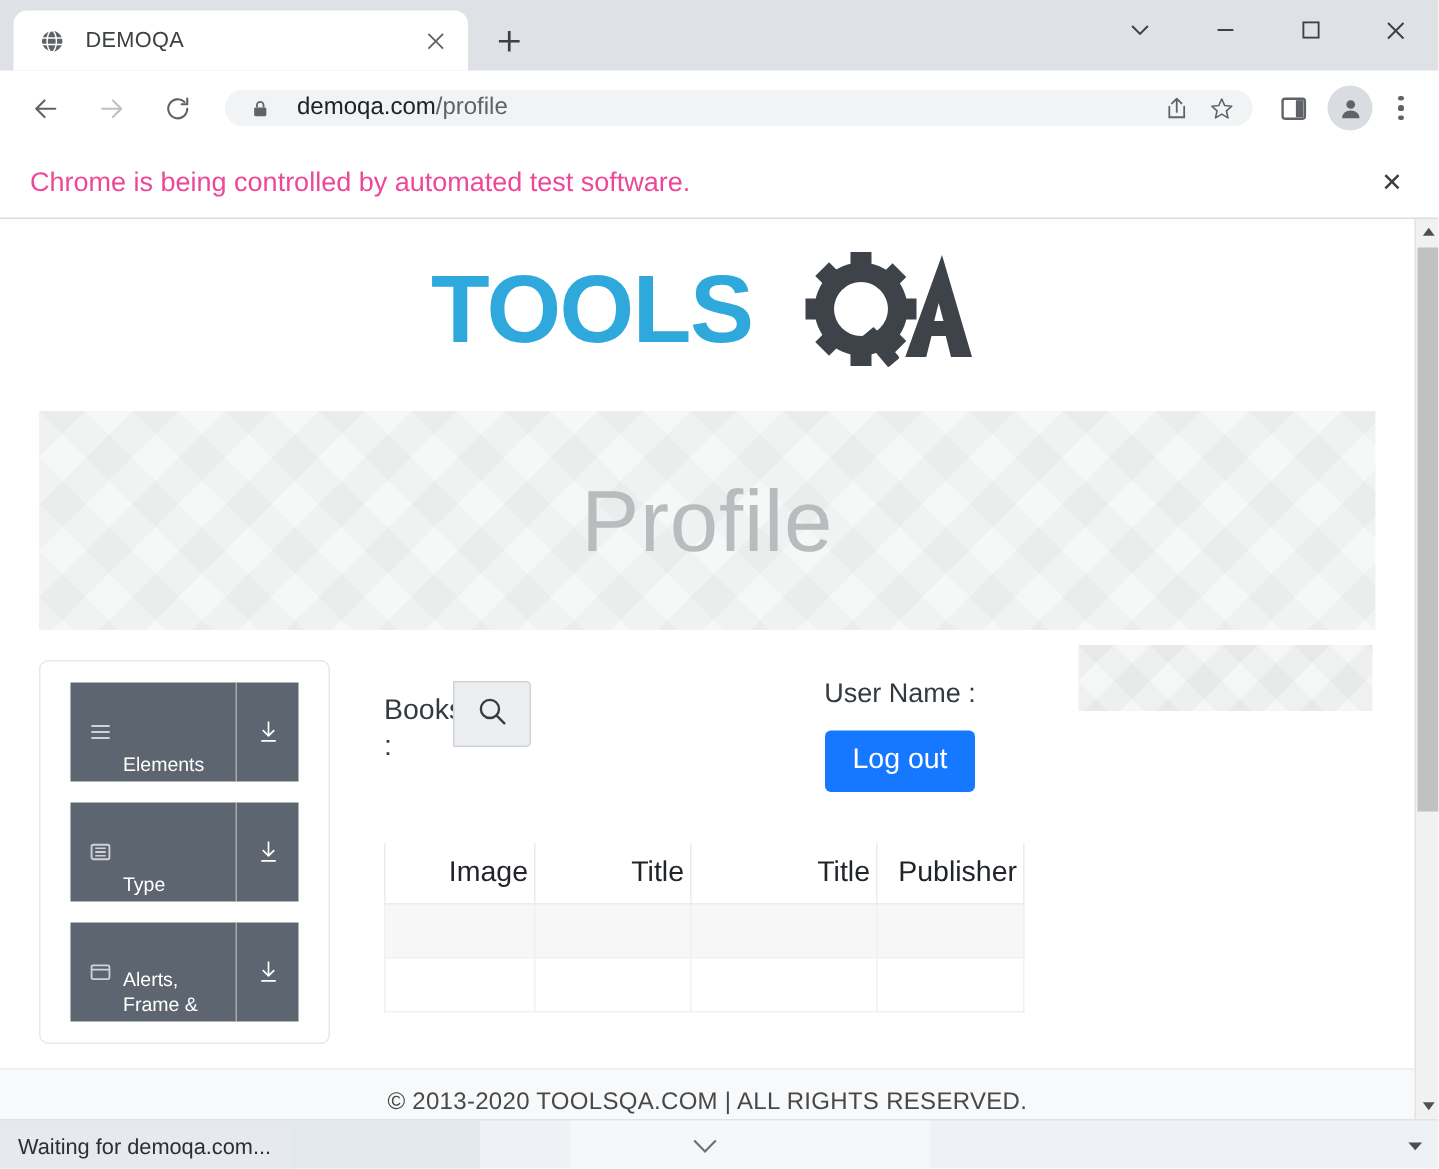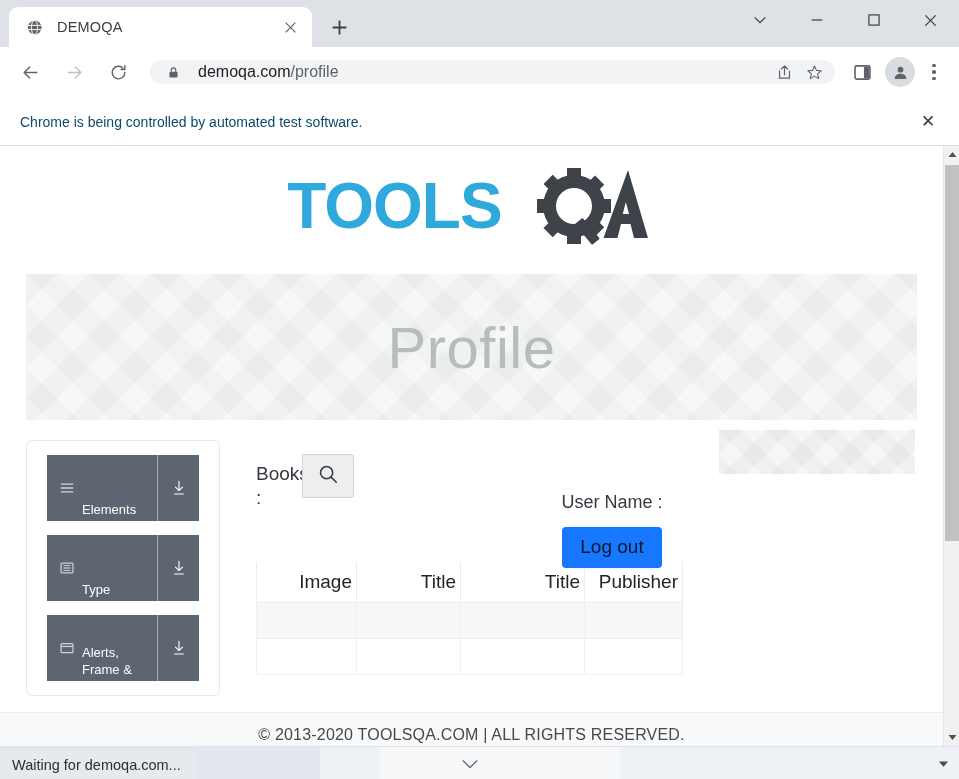--- a/index.html
+++ b/index.html
@@ -171,22 +171,22 @@
   .infobar {
     height: 48px;
     background: #ffffff;
     border-bottom: 1px solid #dadce0;
     display: flex;
     align-items: center;
     padding: 0 18px 0 20px;
   }
   .infobar-text {
     flex: 1;
-    font-size: 14px;
-    color: #0c4a6e;
+    font-size: 18px;
+    color: #ec4899;
   }
   .infobar-close {
     width: 26px; height: 26px;
     display: flex; align-items: center; justify-content: center;
     color: #3c4043;
     font-size: 17px;
   }
 
   
   .viewport {
@@ -332,43 +332,42 @@
     height: 44px;
     background-color: #f5f6f6;
     background-image:
       linear-gradient(135deg, rgba(0,0,0,.028) 25%, transparent 25%, transparent 50%, rgba(0,0,0,.028) 50%, rgba(0,0,0,.028) 75%, transparent 75%),
       linear-gradient(45deg, rgba(0,0,0,.022) 25%, transparent 25%, transparent 50%, rgba(0,0,0,.022) 50%, rgba(0,0,0,.022) 75%, transparent 75%);
     background-size: 48px 48px, 48px 48px;
   }
 
   .user-block {
     position: absolute;
-    right: 236px;
+    right: 248px;
     top: 12px;
     width: 190px;
     text-align: center;
-    margin-top: 40px;
   }
   .user-label {
     font-size: 18px;
     color: #343a40;
     white-space: nowrap;
   }
   .user-name {
     font-size: 20px;
     font-weight: 700;
     color: #212529;
     margin-top: 18px;
     white-space: nowrap;
   }
   .logout-btn {
     margin-top: 14px;
     display: inline-block;
     background: #1677ff;
-    color: #0f172a;
+    color: #ffffff;
     font-size: 19px;
     padding: 9px 18px;
     border-radius: 4px;
     border: none;
     font-family: "Liberation Sans", sans-serif;
     line-height: 1.2;
   }
 
   .books-row {
     display: flex;

